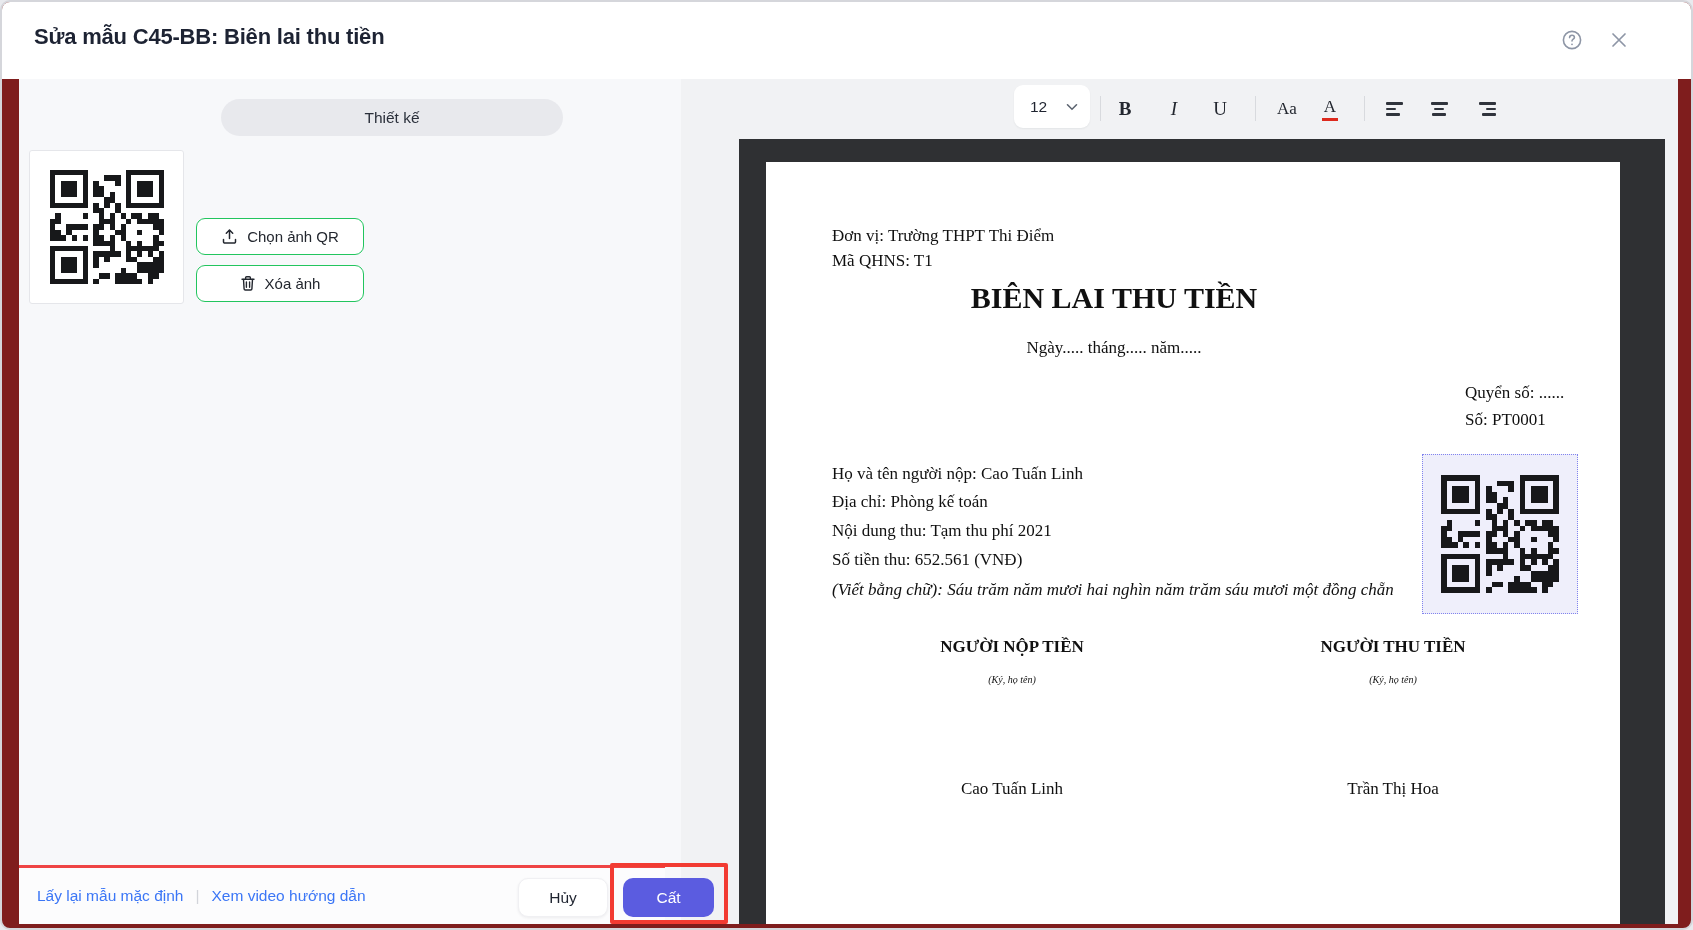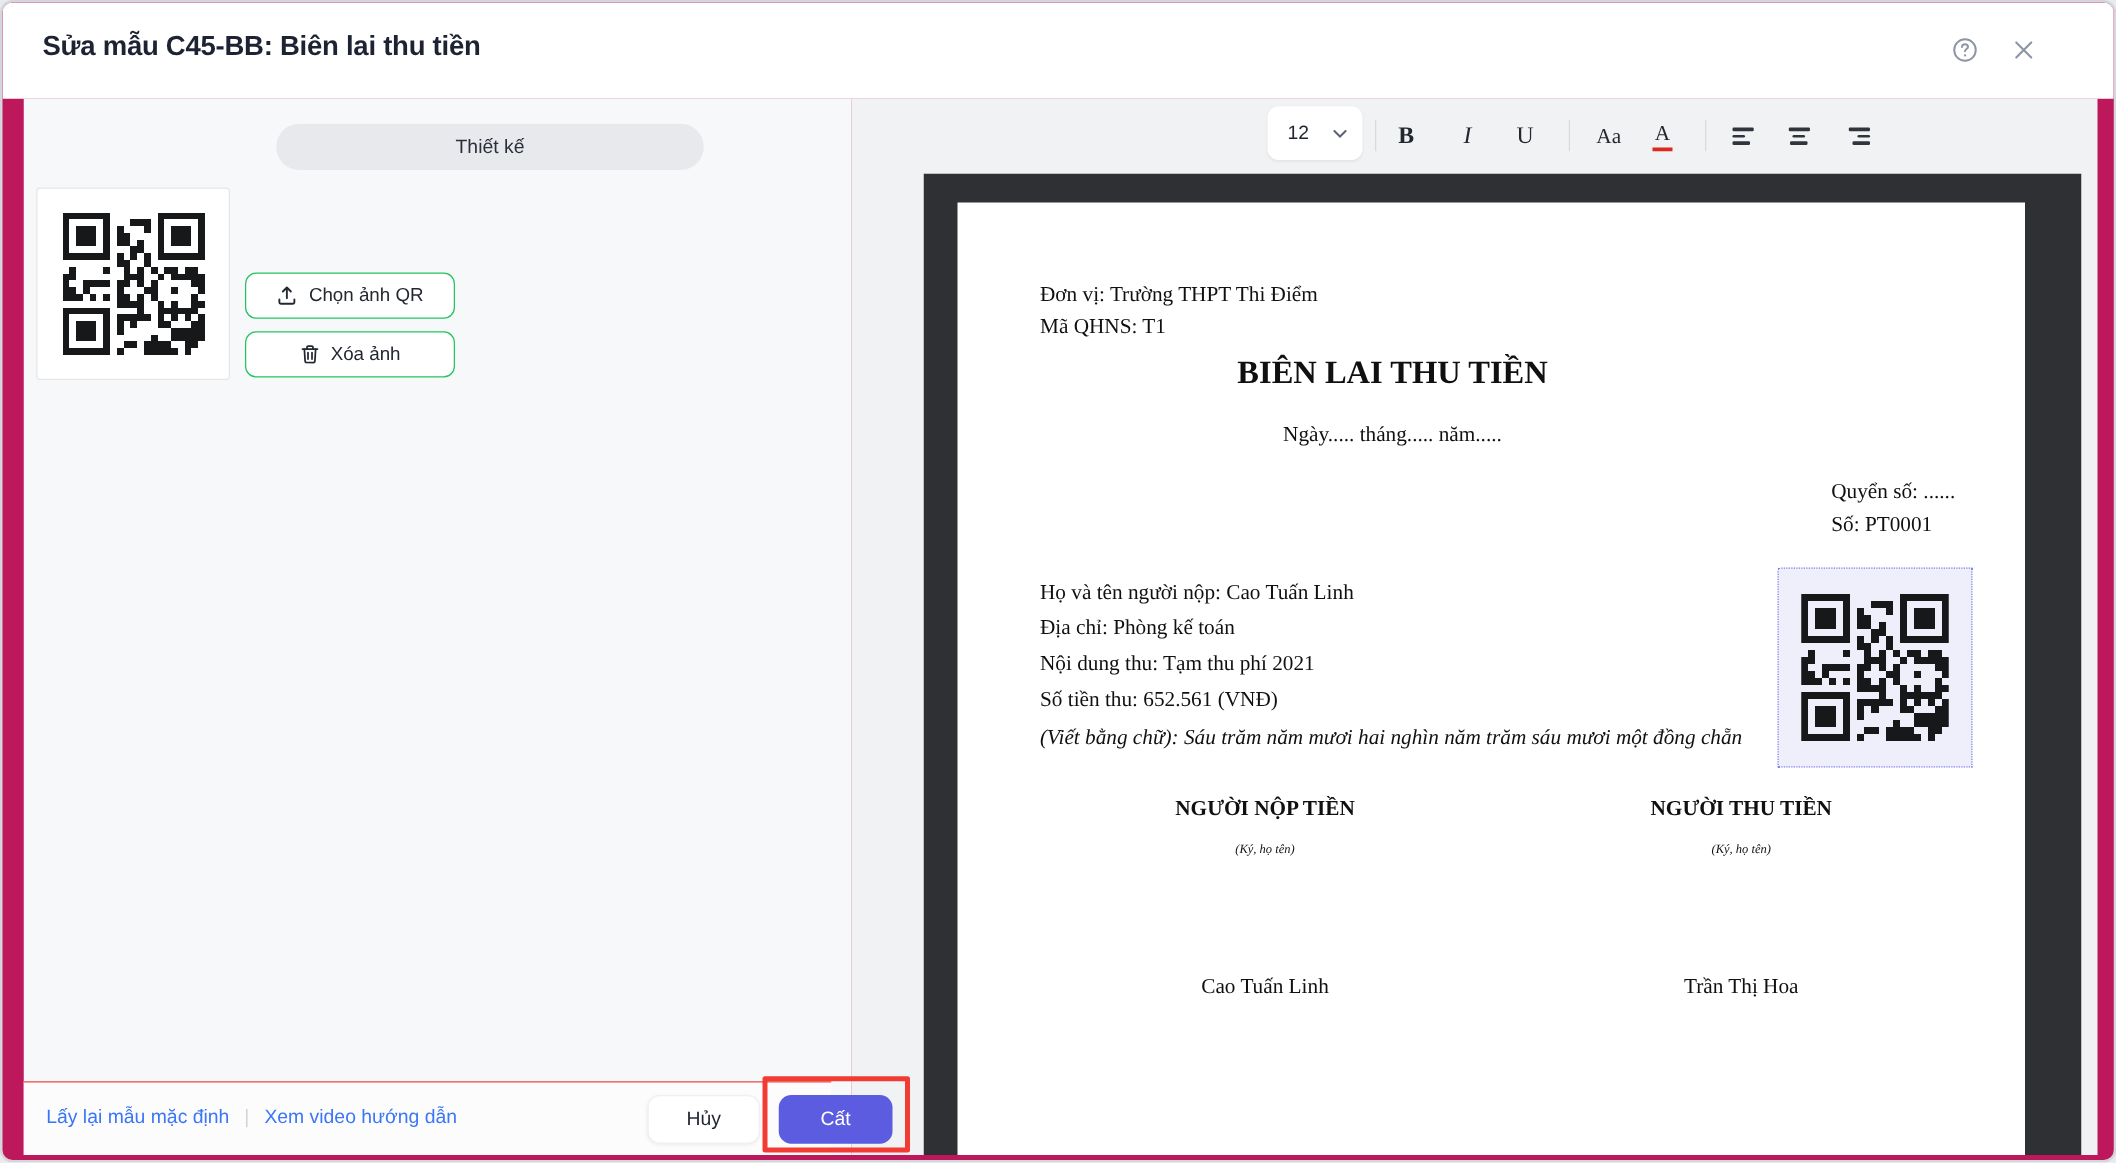--- a/index.html
+++ b/index.html
@@ -1,20 +1,20 @@
 <!DOCTYPE html>
 <html><head>
 <meta charset="utf-8">
 <style>
   * { margin:0; padding:0; box-sizing:border-box; }
   html,body { background:#e9eaee; }
   body { font-family:"Liberation Sans","DejaVu Sans",sans-serif; }
 
   .window{
-    position:relative; width:1693px; height:930px; background:#be185d;
+    position:relative; width:1693px; height:930px; background:#7f1d1d;
     border:2px solid #d5d6db; border-radius:10px; overflow:hidden;
   }
 
   
   .header{ position:absolute; left:0; top:0; right:0; height:77px; background:#fff; }
   .header-title{
     position:absolute; left:32px; top:22px; font-size:22px; font-weight:700;
     color:#1d2333; letter-spacing:-.2px;
   }
   .icon-btn{ position:absolute; top:26px; width:24px; height:24px; cursor:pointer;
@@ -46,21 +46,21 @@
     position:absolute; left:177px; width:168px; height:37px; background:#fff;
     border:1px solid #22c55e; border-radius:9px; display:flex; align-items:center;
     justify-content:center; gap:9px; font-size:15px; color:#23272f; cursor:pointer;
   }
   .btn-choose{ top:139px; }
   .btn-delete{ top:186px; }
   .side-btn svg{ flex:none; }
 
   .left-footer{
     position:absolute; left:0; right:16px; bottom:0; height:59px;
-    background:#fcfcfd; border-top:1px solid #ef4444;
+    background:#fcfcfd; border-top:3px solid #ef4444;
   }
   .footer-links{ position:absolute; left:18px; top:19px; display:flex; gap:12px;
     align-items:center; font-size:15.5px; }
   .footer-link{ color:#3b76f6; cursor:pointer; text-decoration:none; }
   .link-sep{ color:#d2d4da; }
   .btn-cancel{
     position:absolute; left:499px; top:10px; width:90px; height:39px; background:#fff;
     border:1px solid #f0f0f3; box-shadow:0 1px 3px rgba(25,30,40,.07); border-radius:10px;
     font-size:15.5px; color:#1f2430; display:flex; align-items:center; justify-content:center;
     cursor:pointer;
@@ -109,21 +109,21 @@
     position:absolute; left:58px; top:60px; width:926px; bottom:0;
     background:#2f3033; overflow:hidden;
   }
   .page{
     position:absolute; left:27px; top:23px; width:854px; height:766px; background:#ffffff;
     font-family:"Liberation Serif","DejaVu Serif",serif; color:#101010; font-size:17px;
   }
   .doc-line{ position:absolute; white-space:nowrap; line-height:20px; }
   .doc-unit{ left:66px; top:64px; }
   .doc-code{ left:66px; top:89px; }
-  .doc-title{ left:66px; top:126px; width:564px; text-align:center; font-size:26px; font-weight:700; white-space:nowrap; }
+  .doc-title{ left:66px; top:126px; width:564px; text-align:center; font-size:30px; font-weight:700; white-space:nowrap; }
   .doc-date{ left:66px; top:176px; width:564px; text-align:center; }
   .doc-book{ left:699px; top:221px; }
   .doc-no{ left:699px; top:248px; }
   .doc-payer{ left:66px; top:302px; }
   .doc-address{ left:66px; top:330px; }
   .doc-content{ left:66px; top:359px; }
   .doc-amount{ left:66px; top:388px; }
   .doc-words{ left:66px; top:418px; font-style:italic; }
   .doc-qr{
     position:absolute; left:656px; top:292px; width:156px; height:160px;

